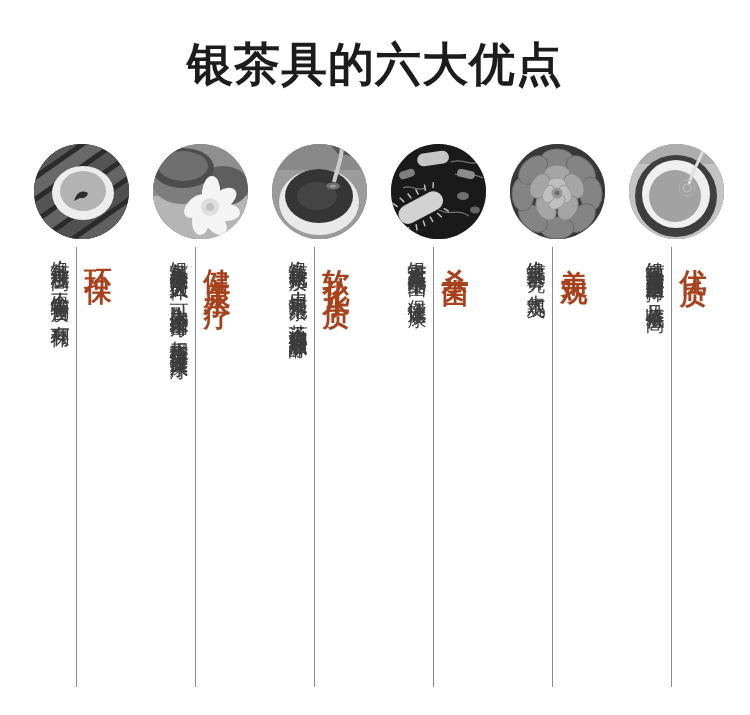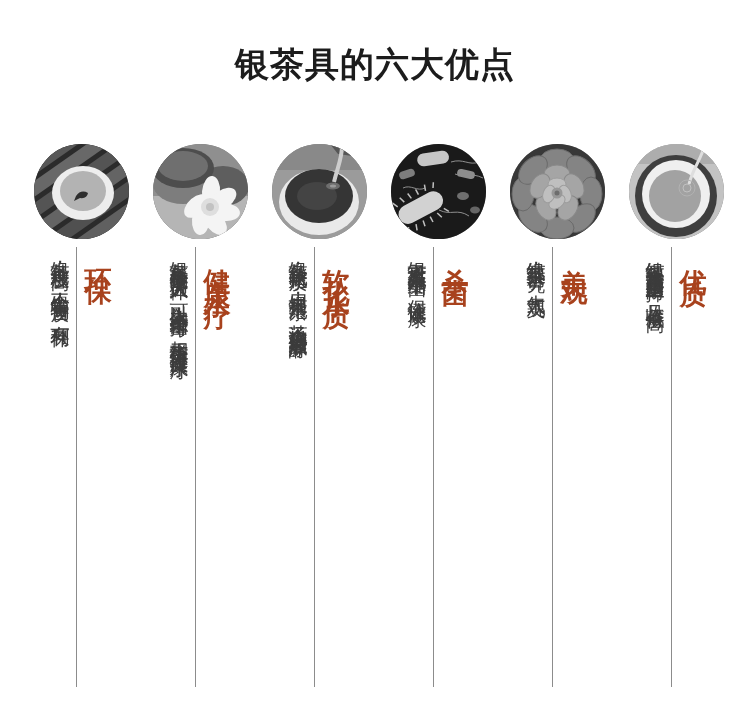--- a/index.html
+++ b/index.html
@@ -3,21 +3,21 @@
 <meta charset="utf-8">
 <style>
   html,body{margin:0;padding:0;}
   body{
     width:750px;height:715px;background:#ffffff;overflow:hidden;
     font-family:"Liberation Serif","DejaVu Serif",serif;
   }
   .page{position:relative;width:750px;height:715px;background:#fff;}
   .title{
     margin:45px 0 0 0;text-align:center;
-    font-size:34px;line-height:40px;font-weight:700;
+    font-size:46px;line-height:40px;font-weight:700;
     letter-spacing:1px;color:var(--title-color,#1c1c1c);
   }
   .row{
     display:flex;flex-direction:row;
     margin:59px 0 0 22px;width:714px;
   }
   .adv{width:119px;display:flex;flex-direction:column;align-items:center;}
   .circle{
     width:95px;height:95px;border-radius:50%;overflow:hidden;
     background:#777;flex:0 0 auto;

